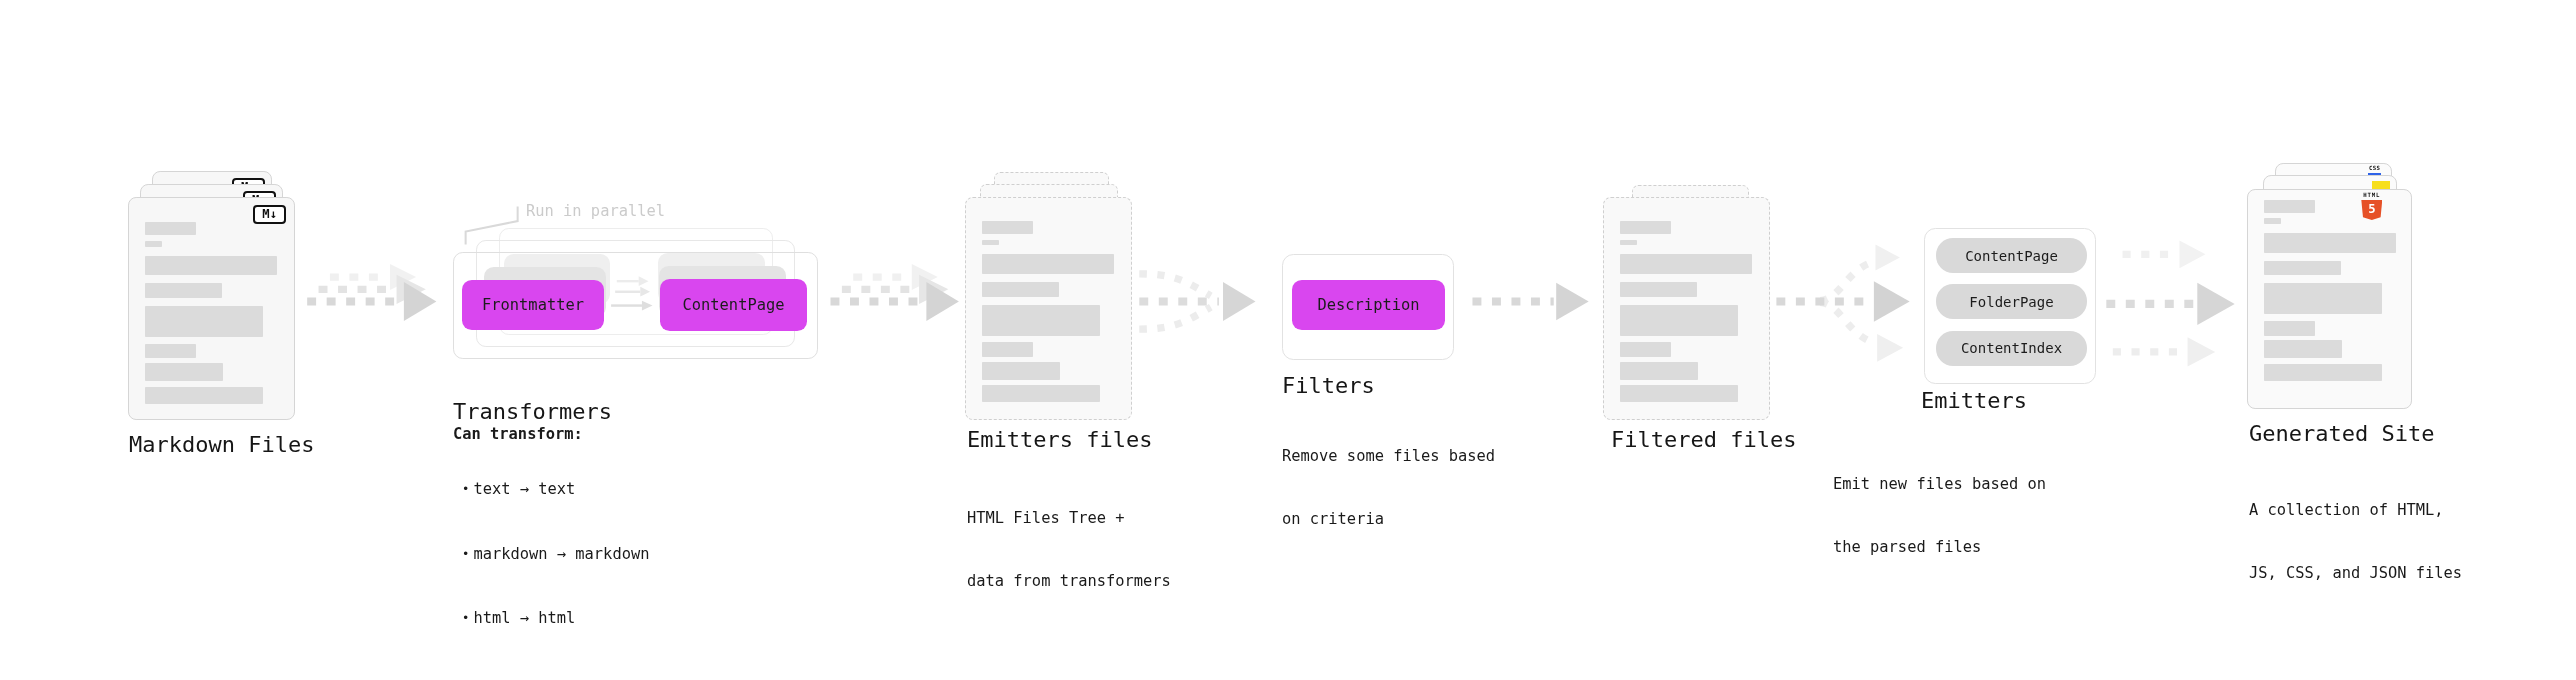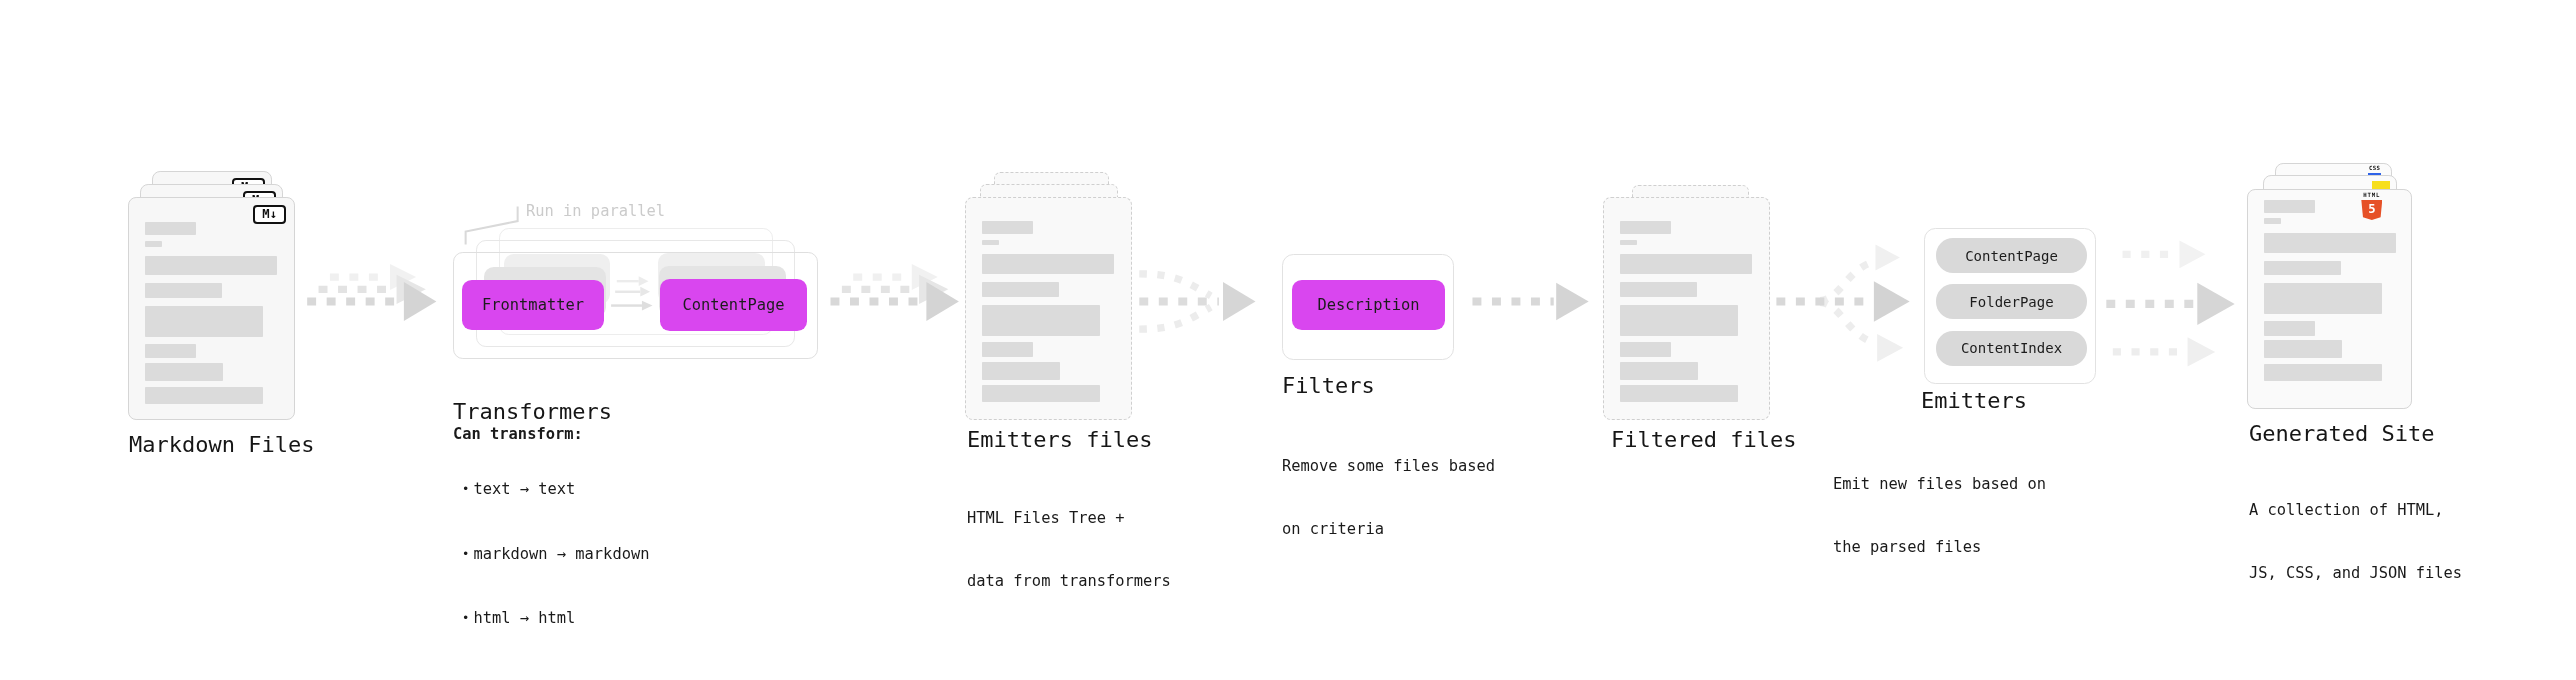--- a/index.html
+++ b/index.html
@@ -173,21 +173,21 @@
     <div class="body-text" style="left:967px;top:466px;">
       <div>HTML Files Tree +</div>
       <div>data from transformers</div>
     </div>
   </div>
 
   <div>
     <div class="panel" style="left:1282px;top:254px;width:172px;height:106px;"></div>
     <div class="chip" style="left:1292px;top:280px;width:153px;height:50px;">Description</div>
     <div class="heading" style="left:1282px;top:374px;">Filters</div>
-    <div class="body-text" style="left:1282px;top:414px;">
+    <div class="body-text" style="left:1282px;top:404px;">
       <div>Remove some files based</div>
       <div>on criteria</div>
     </div>
   </div>
 
   <div>
     <div class="tab" style="left:1632px;top:185px;width:117px;height:36px;"></div>
     <div class="file-card dashed" style="left:1603px;top:197px;width:167px;height:223px;">
       <div class="bars" style="top:23px;">
           <div class="bar" style="width: 51px; height: 13px; margin-top: 0px;"></div>

